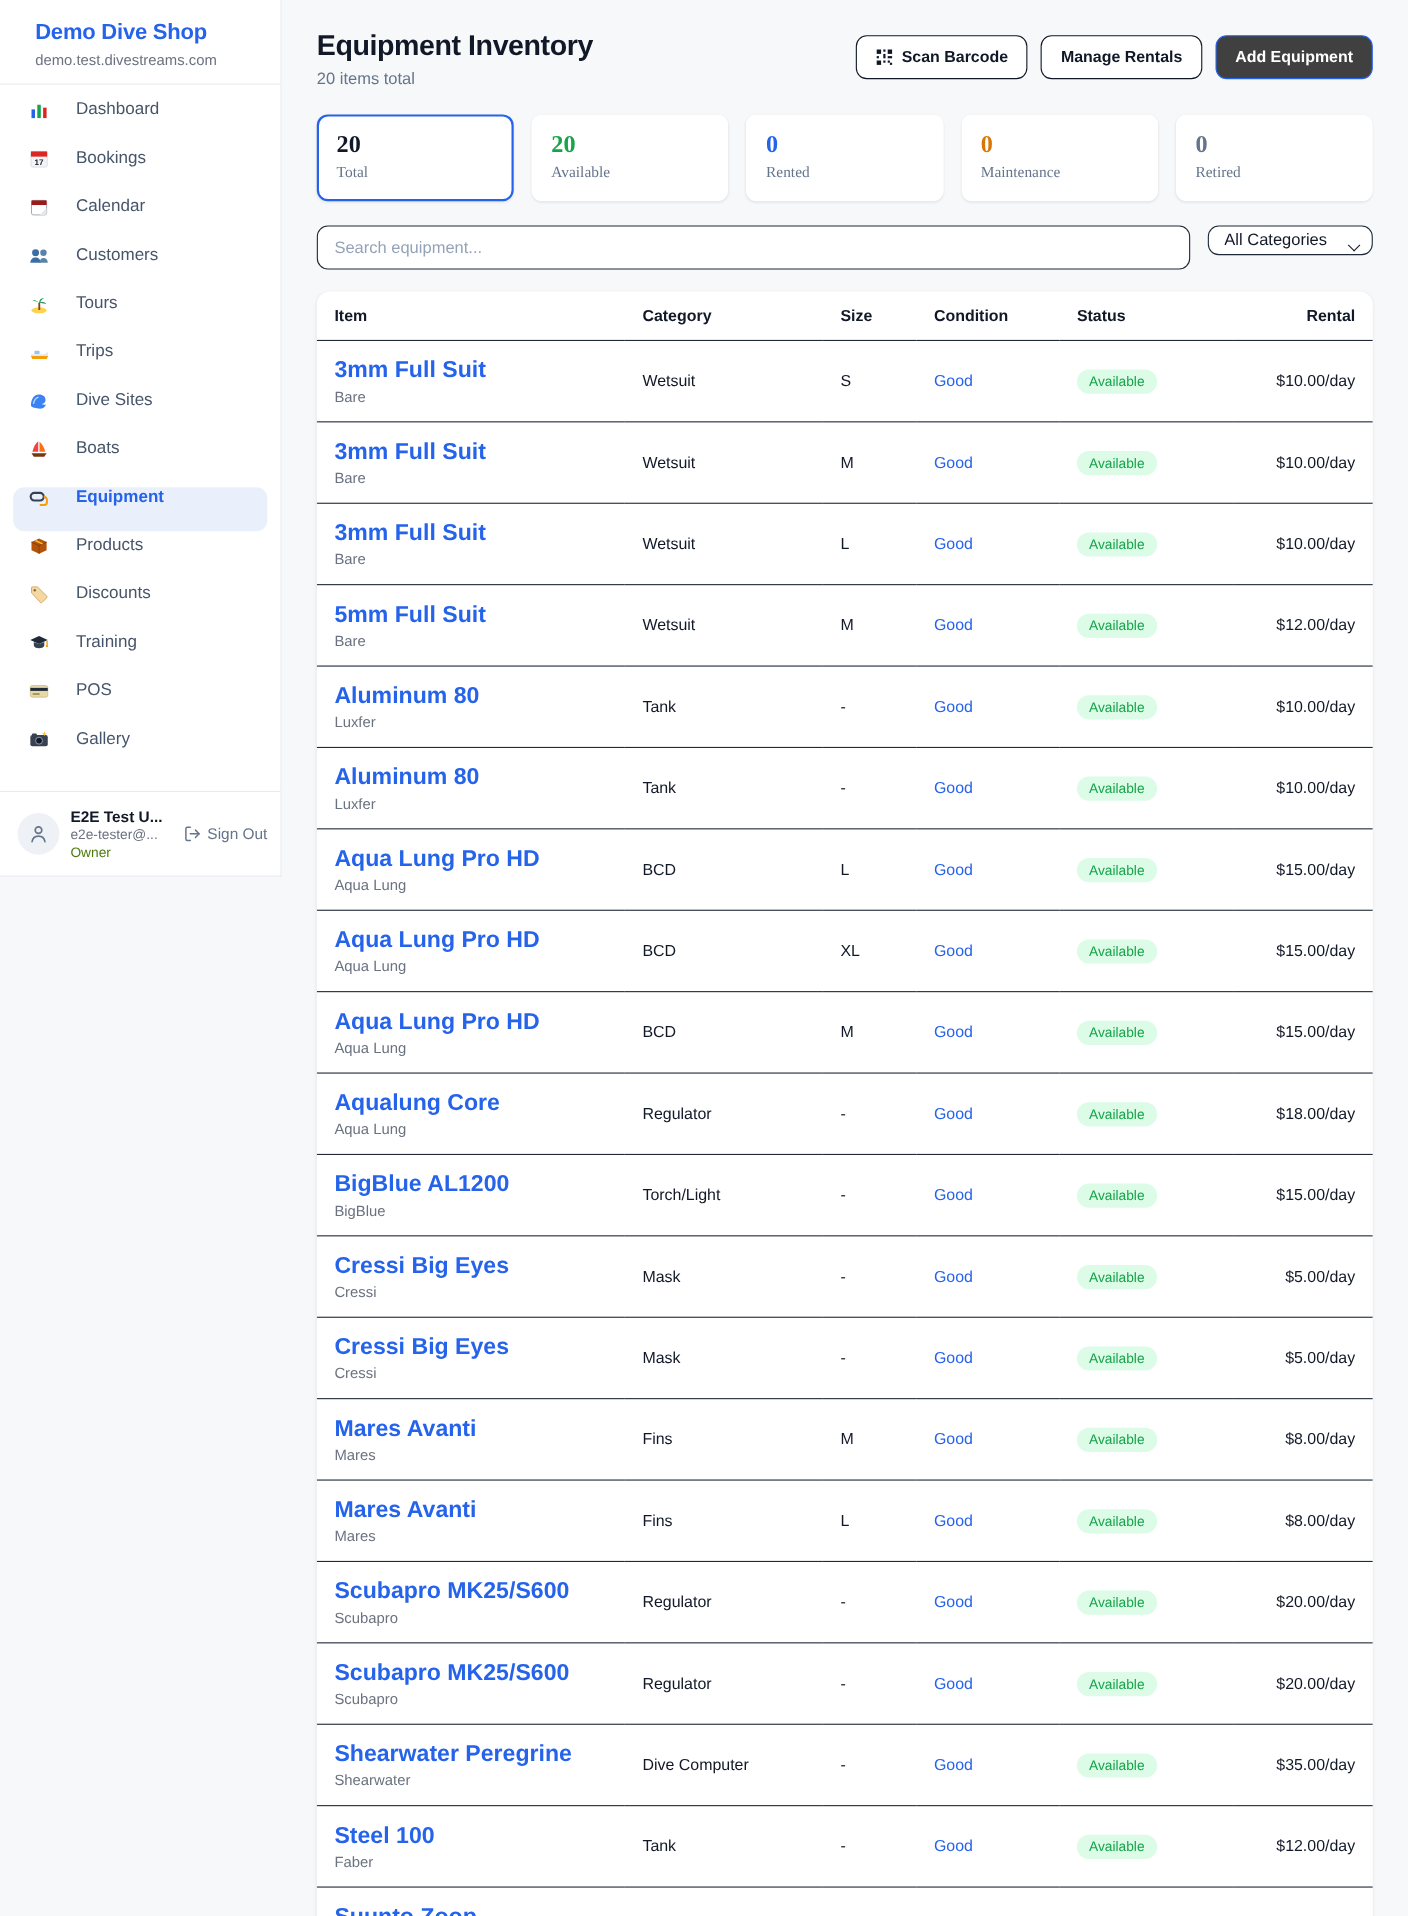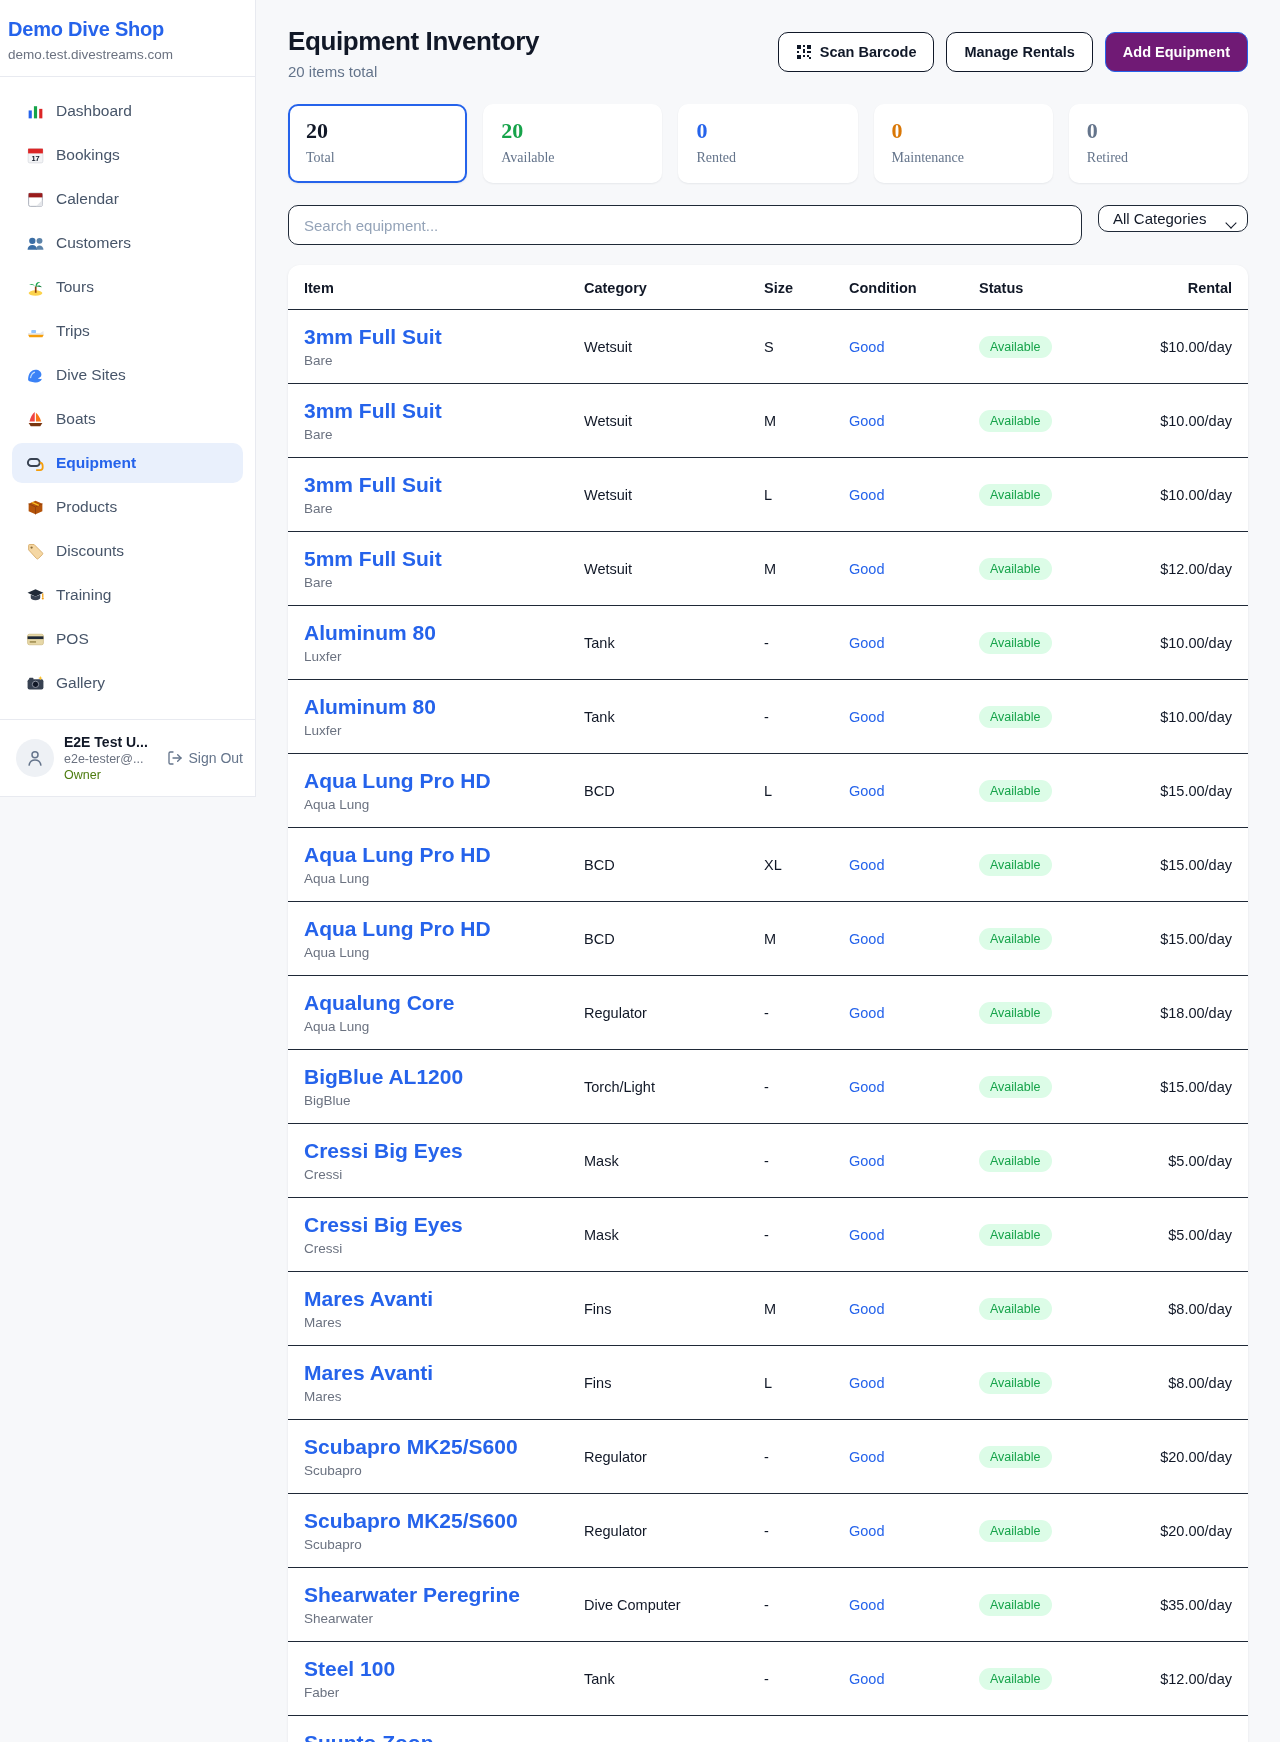--- a/index.html
+++ b/index.html
@@ -10,26 +10,26 @@
     font-family:"Liberation Sans", sans-serif;
     color:#111827;
   }
   .app { display:flex; align-items:flex-start; width:1280px; }
 
   
   .sidebar {
     flex:0 0 256px; width:256px; background:#ffffff;
     border-right:1px solid #e8eaf0; border-bottom:1px solid #e8eaf0;
   }
-  .brand { padding:18px 8px 14px; border-bottom:1px solid #e8eaf0; }
+  .brand { padding:18px 32px 14px; border-bottom:1px solid #e8eaf0; }
   .brand-name { margin:0 0 6px; font-size:20px; font-weight:bold; color:#2563eb; letter-spacing:-0.2px; }
   .brand-domain { font-size:13.5px; color:#6b7280; }
   .nav { padding:14px 12px 12px; }
   .nav-item {
-    display:flex; align-items:center; gap:11px; height:40px;
+    display:flex; gap:24px; height:40px;
     padding:0 14px; margin-bottom:4px; border-radius:10px;
     color:#475569; font-size:15.5px; cursor:pointer;
   }
   .nav-item.active { background:#e9f0fc; color:#2563eb; font-weight:bold; }
   .nav-icon { width:19px; height:19px; display:flex; flex:0 0 19px; }
   .nav-icon svg { width:19px; height:19px; }
   .user-section {
     border-top:1px solid #e8eaf0; padding:14px 12px 14px 16px;
     display:flex; align-items:center; gap:10px;
   }
@@ -51,21 +51,21 @@
   .main { flex:1; padding:26px 32px 28px; }
   .main-header { display:flex; justify-content:space-between; align-items:flex-start; }
   .page-title { margin:0; font-size:26px; font-weight:bold; color:#111827; letter-spacing:-0.4px; }
   .page-subtitle { margin-top:6px; font-size:15px; color:#64748b; }
   .header-actions { display:flex; gap:12px; margin-top:6px; }
   .btn {
     height:40px; border-radius:10px; display:inline-flex; align-items:center; gap:8px;
     padding:0 17px; font-size:14.5px; font-family:inherit; cursor:pointer; white-space:nowrap;
   }
   .btn-outline { background:#fff; border:1.5px solid #101828; color:#101828; font-weight:bold; }
-  .btn-primary { background:#701a75; border:1.5px solid #2563eb; color:#fff; font-weight:bold; }
+  .btn-primary { background:#404040; border:1.5px solid #2563eb; color:#fff; font-weight:bold; }
 
   .stats { display:flex; gap:16px; margin-top:24px; }
   .stat-card {
     flex:1; background:#fff; border:2px solid transparent; border-radius:10px;
     padding:13px 16px 15px; box-shadow:0 1px 2px rgba(16,24,40,.07); cursor:pointer;font-family:Liberation Serif, serif;
   }
   .stat-card.selected { border-color:#2563eb; }
   .stat-value { font-size:22px; font-weight:bold; line-height:1.1; }
   .stat-label { font-size:14px; color:#64748b; margin-top:7px; }
 

